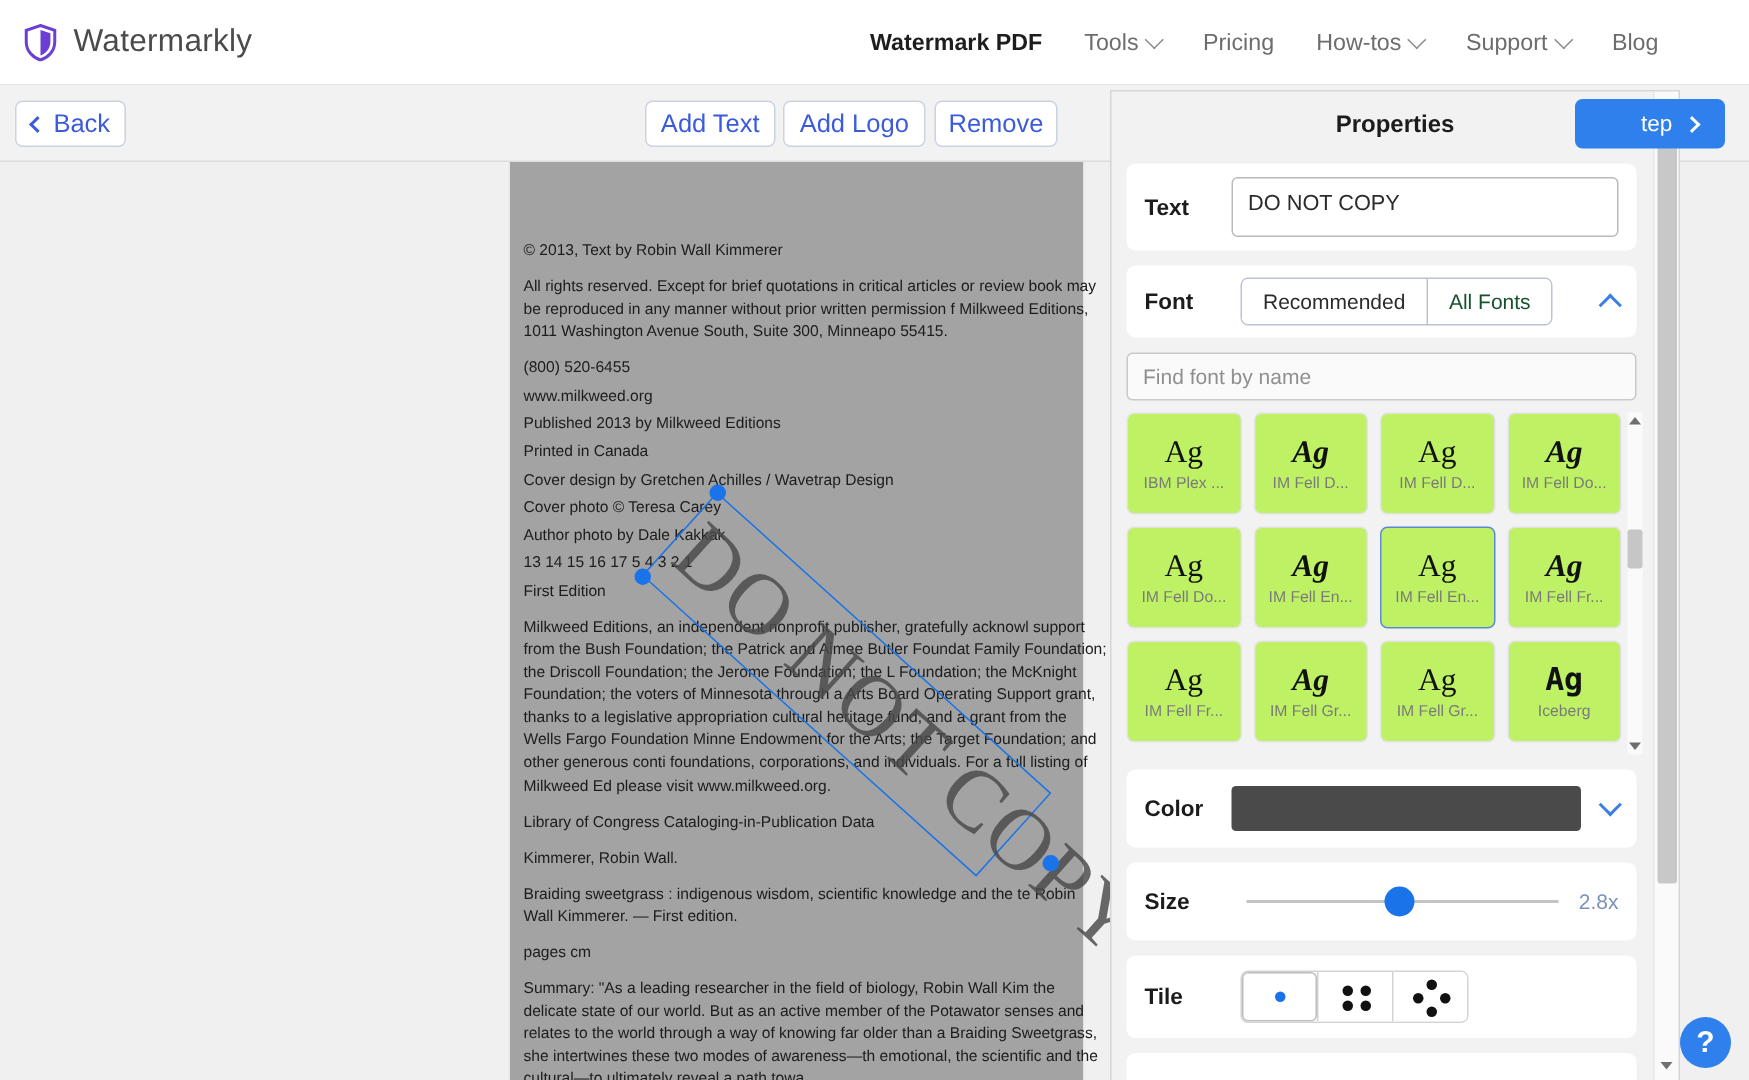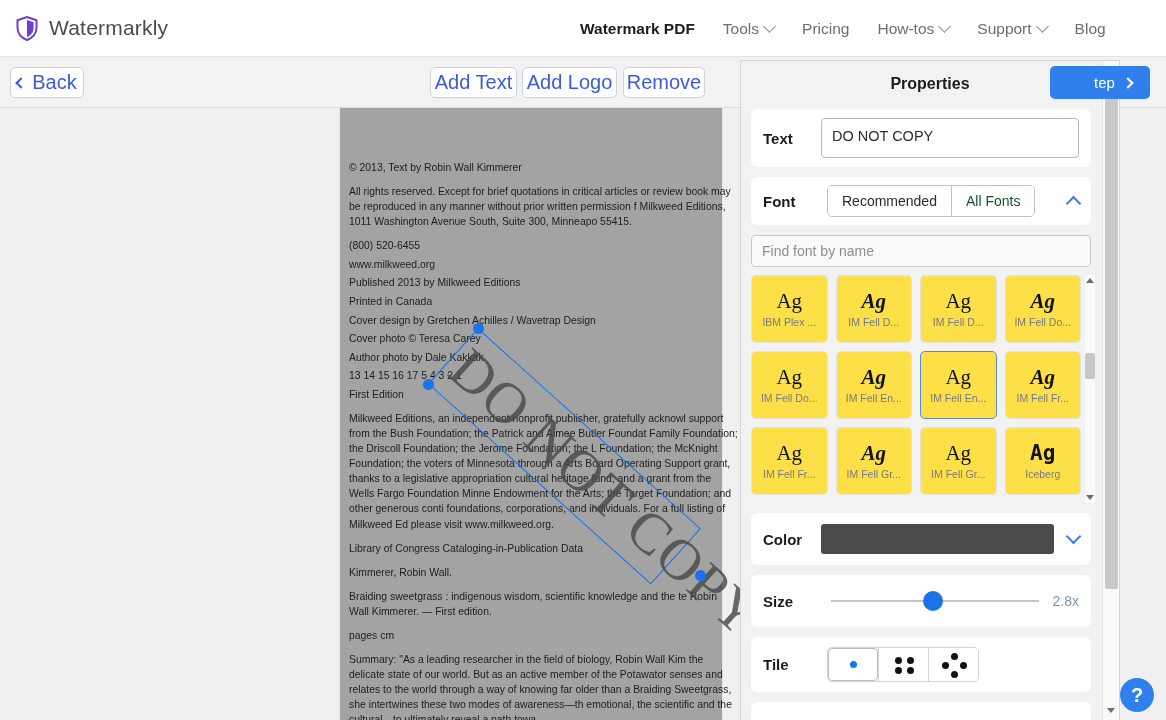--- a/index.html
+++ b/index.html
@@ -29,21 +29,21 @@
   .caret { width:9px; height:9px; border-right:1.6px solid #8a8a8a; border-bottom:1.6px solid #8a8a8a;
            transform: rotate(45deg); margin-top:-5px; display:inline-block; }
 
   
   .toolbar {
     position: absolute; left: 0; top: 57px; width: 1166px; height: 51px;
     background: #f2f2f2; border-bottom: 1px solid #dcdcdc;
   }
   .btn-outline {
     position: absolute; background: #ffffff; border: 1px solid #ccd3e0;
-    border-radius: 5px; color: #3b5bdb; font-size: 20px;
+    border-radius: 5px; color: #3b5bdb; font-size: 17px;
     display: flex; align-items: center; justify-content: center; cursor: pointer;
   }
   #back-btn { left: 10px; top: 67px; width: 74px; height: 31px; gap:7px; z-index: 3;}
   .chev-left { width:8px; height:8px; border-left:2px solid #3b5bdb; border-bottom:2px solid #3b5bdb;
                transform: rotate(45deg); display:inline-block; }
   #add-text-btn { left: 430px; top: 67px; width: 87px; height: 31px; }
   #add-logo-btn { left: 522px; top: 67px; width: 95px; height: 31px; }
   #remove-btn   { left: 623px; top: 67px; width: 82px; height: 31px; }
 
   #next-step-btn {
@@ -144,21 +144,21 @@
     font-family: "Liberation Sans", sans-serif; margin-bottom: 8px;
   }
   .font-search::placeholder { color: #8f8f8f; }
 
   .font-grid-wrap { position: relative; height: 228px; }
   .font-grid {
     display: grid; grid-template-columns: repeat(4, 1fr); gap: 8px;
     width: 330px;
   }
   .font-tile {
-    height: 68px; background: #fde047; border: 1px solid #e2e2e2; border-radius: 5px;
+    height: 68px; background: #bef264; border: 1px solid #e2e2e2; border-radius: 5px;
     display: flex; flex-direction: column; align-items: center; justify-content: center;
     cursor: pointer; gap: 4px;
   }
   .font-tile.selected { border: 1.6px solid #5a8bd0; }
   .font-tile .glyph { font-size: 21px; color: #111; line-height: 1; }
   .font-tile .glyph.serif { font-family: "Liberation Serif", serif; }
   .font-tile .glyph.serif-i { font-family: "Liberation Serif", serif; font-style: italic; font-weight:700;}
   .font-tile .glyph.mono { font-family: "DejaVu Sans Mono", monospace; font-weight: 700; }
   .font-tile .fname { font-size: 10.5px; color: #7a7a7a; }
 

